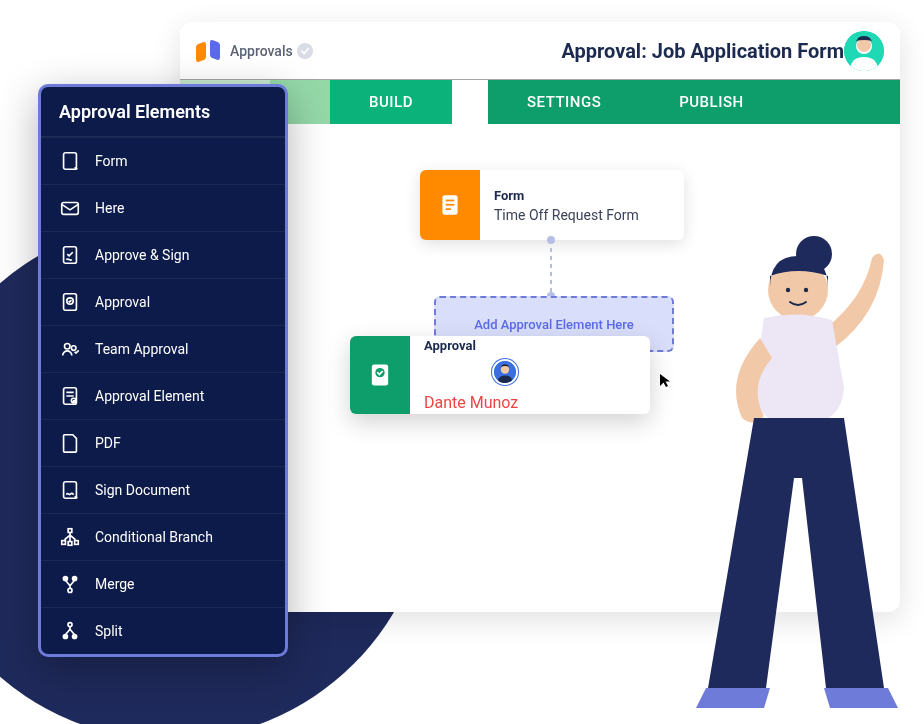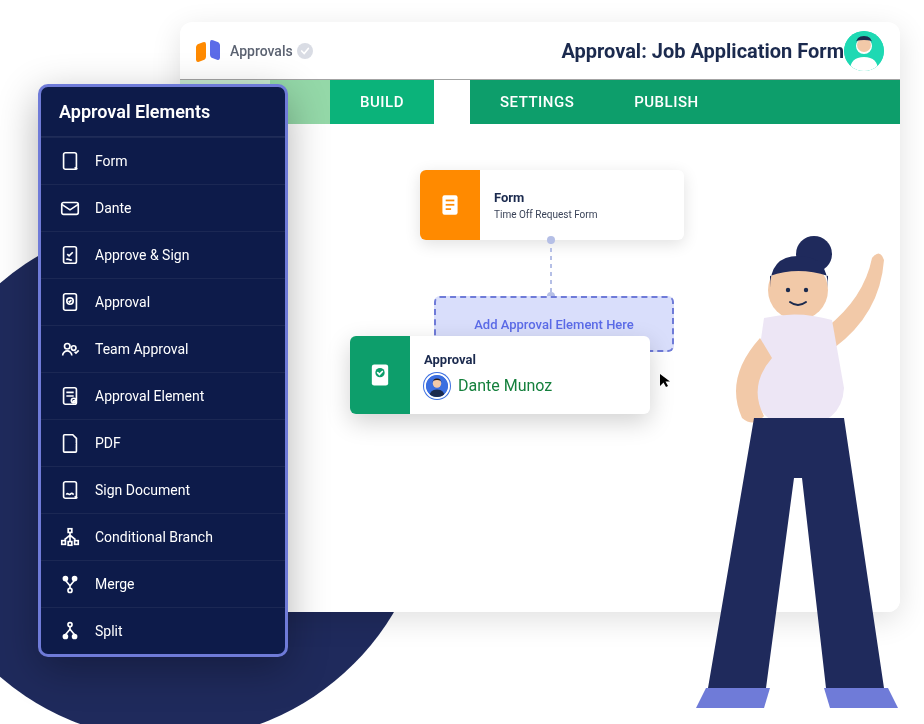--- a/index.html
+++ b/index.html
@@ -62,42 +62,42 @@
     background:#1ed9b3; display:flex; align-items:center; justify-content:center;
     overflow:hidden;
   }
   .avatar svg { width:40px; height:40px; }
   
   .tabs {
     height:44px; display:flex; align-items:stretch;
   }
   .tab-spacer1 { width:90px; background:#c6e8cf; }
   .tab-spacer2 { width:60px; background:#94d8a8; }
-  .tab { flex:0 0 auto; padding:0 30px; display:flex; align-items:center; color:#fff; font-size:15px; font-weight:500; letter-spacing:0.5px;}
+  .tab { flex:0 0 auto; padding:0 39px; display:flex; align-items:center; color:#fff; font-size:15px; font-weight:500; letter-spacing:0.5px;}
   .tab.active { background:#0bb37a; }
   .tabs-rest { flex:1; background:#0d9e6b; display:flex;margin-left:36px; }
   
   .canvas {
     position:relative; height:calc(100% - 102px);
     background:#fff;
   }
   .form-card {
     position:absolute; left:240px; top:46px;
     width:264px; height:70px;
     background:#fff; border-radius:6px;
     box-shadow:0 4px 16px rgba(0,0,0,0.12);
     display:flex;
   }
   .form-card .iconbox {
     width:60px; background:#ff8a00; border-radius:6px 0 0 6px;
     display:flex; align-items:center; justify-content:center;
   }
   .form-card .body { padding:10px 14px; display:flex; flex-direction:column; justify-content:center;}
   .form-card .title { font-size:13px; font-weight:700; color:#1b2a4e; margin-bottom:4px;}
-  .form-card .sub { font-size:10px; color:#3a4358;}
+  .form-card .sub { font-size:14px; color:#3a4358;}
   .connector {
     position:absolute; left:370px; top:116px; width:2px; height:56px;
     background: repeating-linear-gradient(to bottom, #b5bfe6 0 4px, transparent 4px 8px);
   }
   .connector::before, .connector::after {
     content:""; position:absolute; left:-3px; width:8px; height:8px; border-radius:50%; background:#b5bfe6;
   }
   .connector::before { top:-4px; }
   .connector::after { bottom:-4px; }
   .dropzone {
@@ -113,21 +113,21 @@
     background:#fff; border-radius:6px;
     box-shadow:0 8px 24px rgba(0,0,0,0.18);
     display:flex;
   }
   .approval-card .iconbox {
     width:60px; background:#0d9e6b; border-radius:6px 0 0 6px;
     display:flex; align-items:center; justify-content:center;
   }
   .approval-card .body { padding:10px 14px; display:flex; flex-direction:column; justify-content:center;}
   .approval-card .title { font-size:13px; font-weight:700; color:#1b2a4e; margin-bottom:6px;}
-  .approval-card .person { display:flex; align-items:center; gap:8px; font-size:16px; color:#15803d;}
+  .approval-card .person { display:flex; align-items:flex-end; gap:8px; font-size:16px; color:#ef4444;flex-direction:column;}
   .mini-avatar { width:26px; height:26px; border-radius:50%; background:#3b6fe0; border:2px solid #fff; box-shadow:0 0 0 1px #3b6fe0; display:flex; align-items:center; justify-content:center; overflow:hidden;}
   .cursor { position:absolute; left:478px; top:248px; }
   .cursor svg { width:16px; height:16px; }
   
   .panel {
     position:absolute; left:14px; top:84px;
     width:250px;
     background:#0d1b4a;
     border:3px solid #6f7bd8;
     border-radius:10px;
@@ -270,21 +270,21 @@
         </span>
         <span>Form</span>
       </div>
       <div class="panel-item">
         <span class="ico">
           <svg viewBox="0 0 24 24">
             <rect x="3" y="6" width="18" height="13" rx="2"></rect>
             <path d="M3 8l9 6 9-6"></path>
           </svg>
         </span>
-        <span>Dante</span>
+        <span>Here</span>
       </div>
       <div class="panel-item">
         <span class="ico">
           <svg viewBox="0 0 24 24">
             <rect x="5" y="3" width="14" height="18" rx="2"></rect>
             <path d="M9 11l2 2 4-4"></path>
             <path d="M8 17c2-2 4 2 6 0"></path>
           </svg>
         </span>
         <span>Approve &amp; Sign</span>

